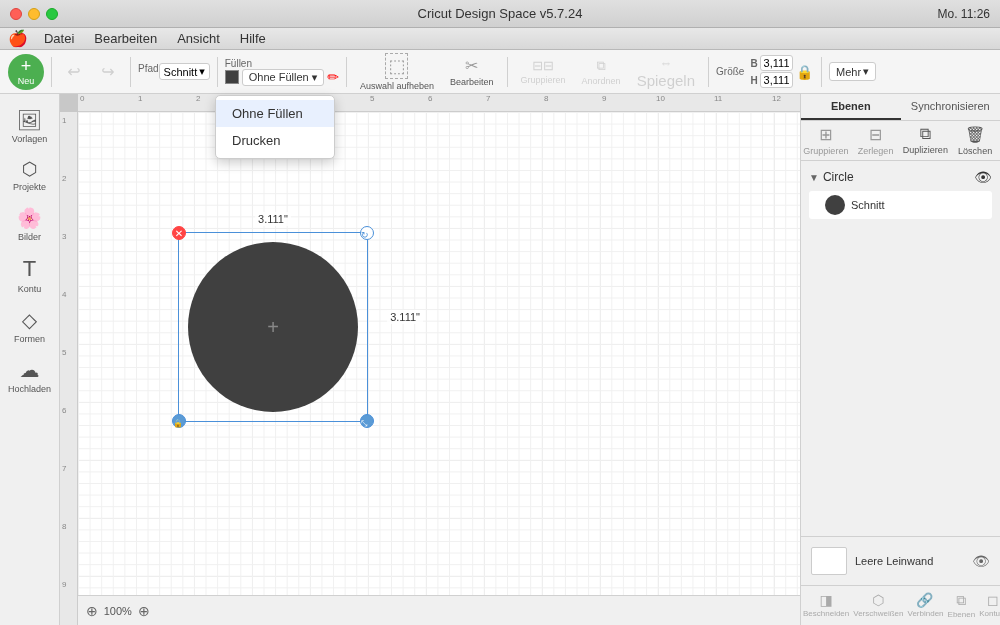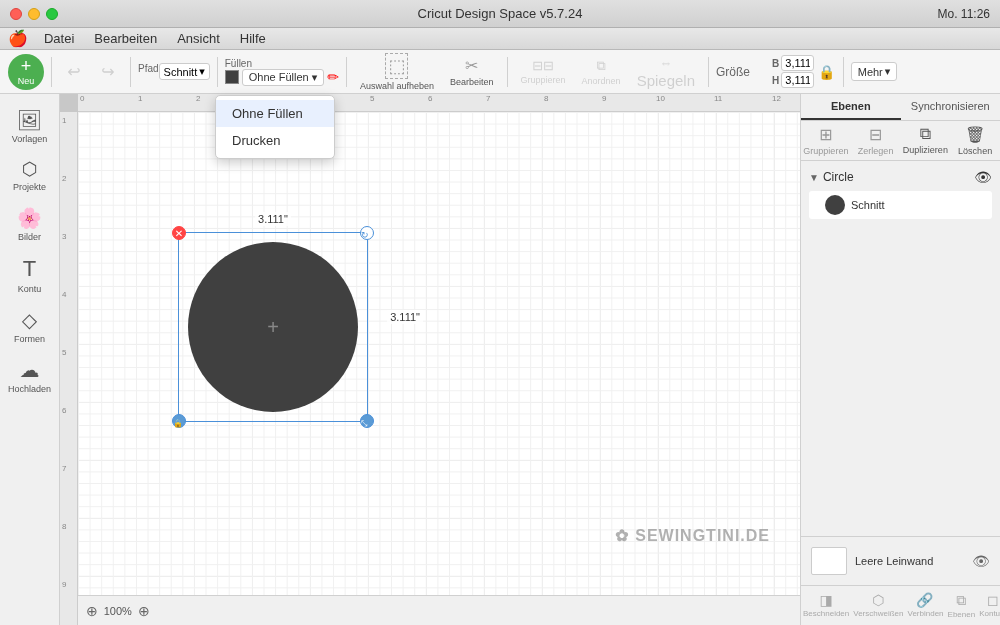--- a/index.html
+++ b/index.html
@@ -457,21 +457,21 @@
     <span style="font-size:9px;">Anordnen</span>
   </div>
   <div class="action-btn tb-disabled">
     <span style="font-size:13px;">⇔</span>
     <span style="font-size:15px;">Spiegeln</span>
   </div>
 
   <div class="toolbar-divider"></div>
 
   <div class="size-section">
-    <span style="font-size:12px; color:#666; margin-right:18px;">Größe</span>
+    <span style="font-size:10px; color:#666; margin-right:2px;">Größe</span>
     <div class="size-input-group">
       <div class="size-row">
         <span class="size-label">B</span>
         <input class="size-input" type="text" value="3,111" style="">
       </div>
       <div class="size-row">
         <span class="size-label">H</span>
         <input class="size-input" type="text" value="3,111" style="">
       </div>
     </div>
@@ -577,21 +577,20 @@
           <div class="handle handle-br">
             <span style="font-size:8px; color:white;">⤡</span>
           </div>
         </div>
 
         <div class="circle-shape">
           <div class="crosshair">+</div>
         </div>
       </div>
 
-      <div class="watermark">✿ SEWINGTINI.DE</div>
     </div>
 
     <div id="bottom-bar">
       <span class="zoom-btn">⊕</span>
       <span>100%</span>
       <span class="zoom-btn">⊕</span>
     </div>
   </div>
 
   <div id="right-panel">

